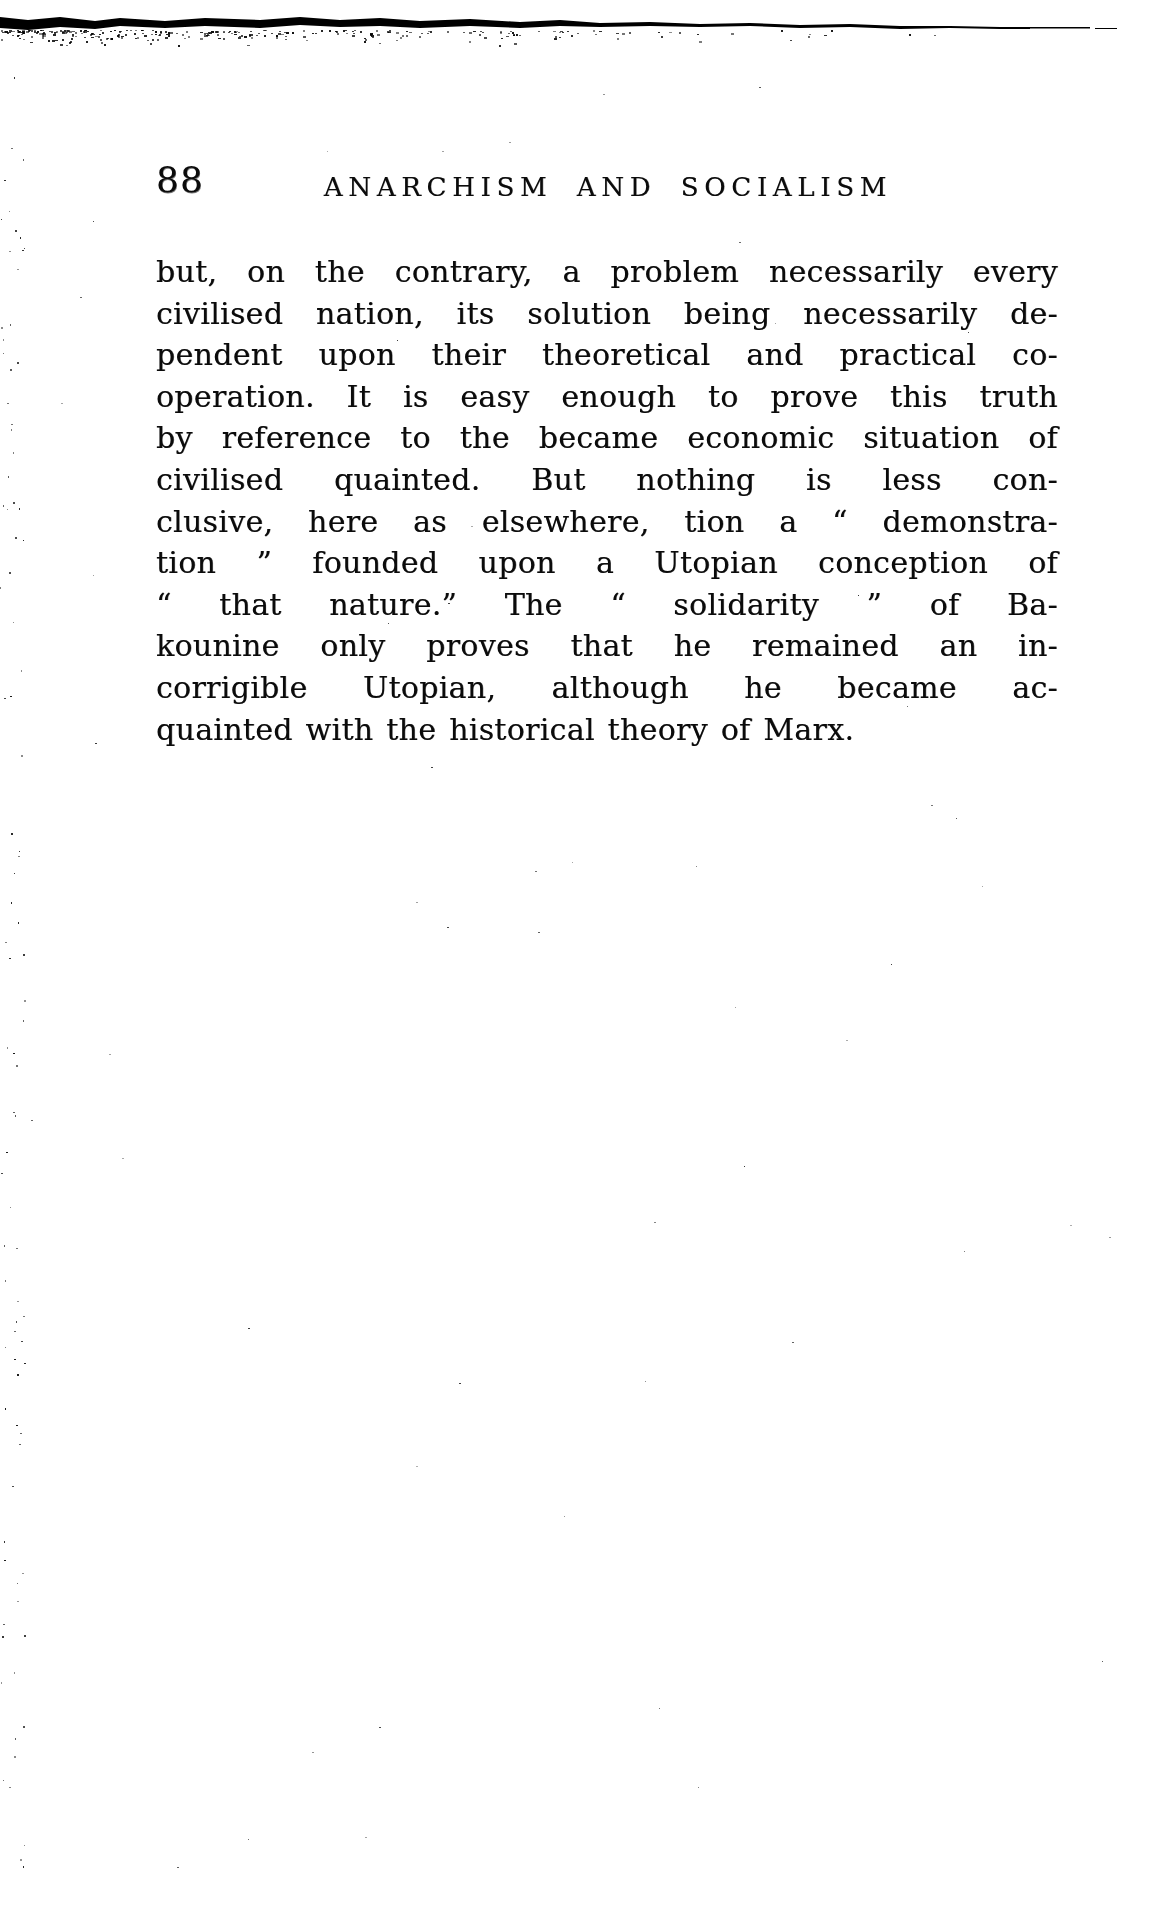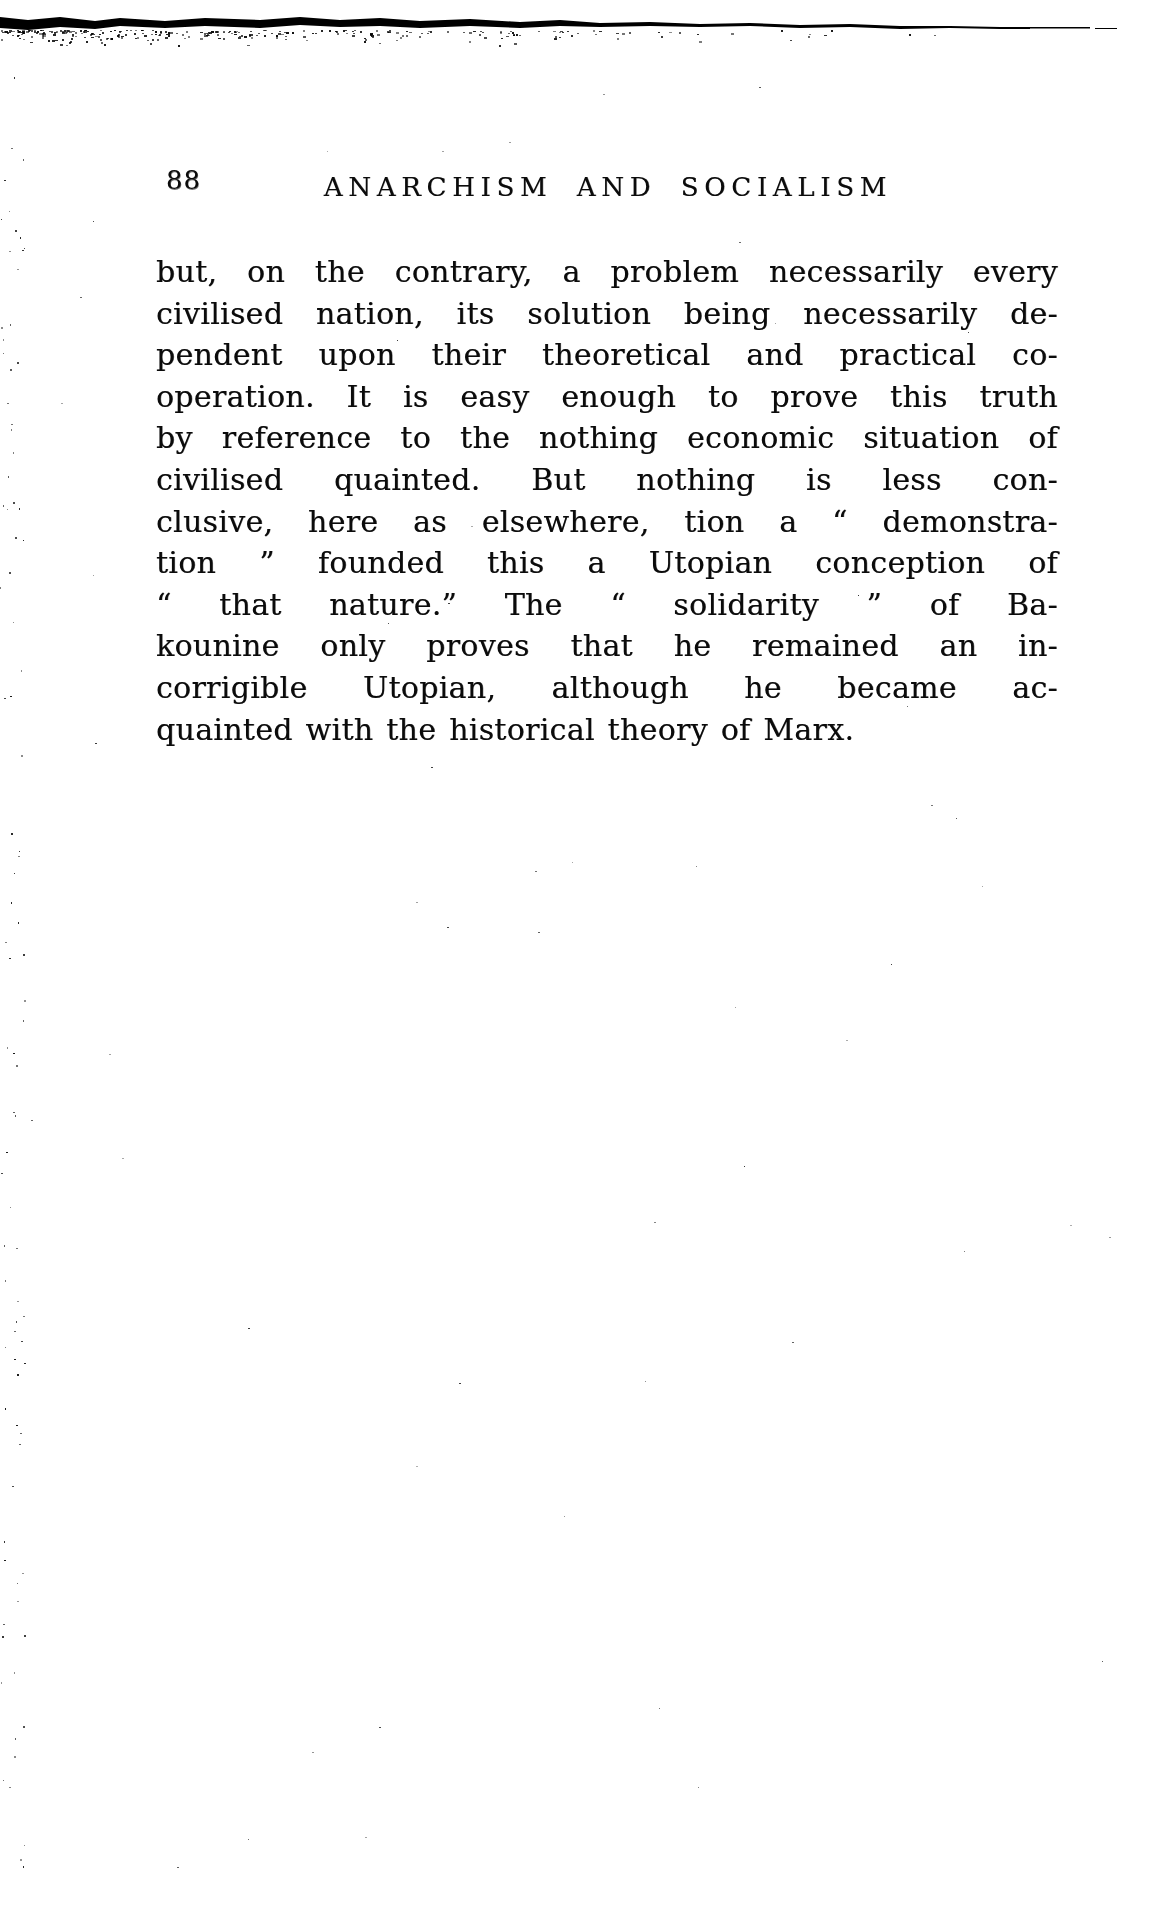--- a/index.html
+++ b/index.html
@@ -7,22 +7,22 @@
     position:relative;
     width:1153px;height:1914px;
     margin:0 auto;
     background:#ffffff;
     overflow:hidden;
     font-family:"DejaVu Serif","Liberation Serif",serif;
     color:#0b0b0b;
   }
   .scan-edge{position:absolute;top:0;left:0;width:1153px;height:60px;}
   .page-number{
-    position:absolute;left:166px;top:160px;
-    font-size:26px;line-height:40px;font-weight:400;
+    position:absolute;left:156px;top:160px;
+    font-size:36px;line-height:40px;font-weight:400;
     letter-spacing:1px;
     text-shadow:0.5px 0.5px 0 rgba(0,0,0,0.55);
   }
   .running-title{
     position:absolute;left:157px;top:172px;width:902px;
     text-align:center;
     font-size:26px;line-height:30px;
     letter-spacing:0.22em;word-spacing:0.4em;
     text-shadow:0.4px 0.4px 0 rgba(0,0,0,0.5);
     white-space:nowrap;
@@ -60,24 +60,24 @@
   </svg>
 
   <div class="page-number">88</div>
   <div class="running-title">ANARCHISM AND SOCIALISM</div>
 
   <div class="textblock">
     <div class="tline">but, on the contrary, a problem necessarily every</div>
     <div class="tline">civilised nation, its solution being necessarily de-</div>
     <div class="tline">pendent upon their theoretical and practical co-</div>
     <div class="tline">operation.  It is easy enough to prove this truth</div>
-    <div class="tline">by reference to the nothing economic situation of</div>
+    <div class="tline">by reference to the became economic situation of</div>
     <div class="tline">civilised quainted.  But nothing is less con-</div>
     <div class="tline">clusive, here as elsewhere, tion a “ demonstra-</div>
-    <div class="tline">tion ” founded this a Utopian conception of</div>
+    <div class="tline">tion ” founded upon a Utopian conception of</div>
     <div class="tline">“ that nature.”  The “ solidarity ” of Ba-</div>
     <div class="tline">kounine only proves that he remained an in-</div>
     <div class="tline">corrigible Utopian, although he became ac-</div>
     <div class="tline last">quainted with the historical theory of Marx.</div>
   </div>
 
   <div id="noise">
       <div class="dot" style="left: 22px; top: 32px; width: 2px; height: 1px; opacity: 0.67;"></div>
       <div class="dot" style="left: 104px; top: 44px; width: 2px; height: 2px; opacity: 0.88;"></div>
       <div class="dot" style="left: 54px; top: 32px; width: 2px; height: 2px; opacity: 0.73;"></div>

